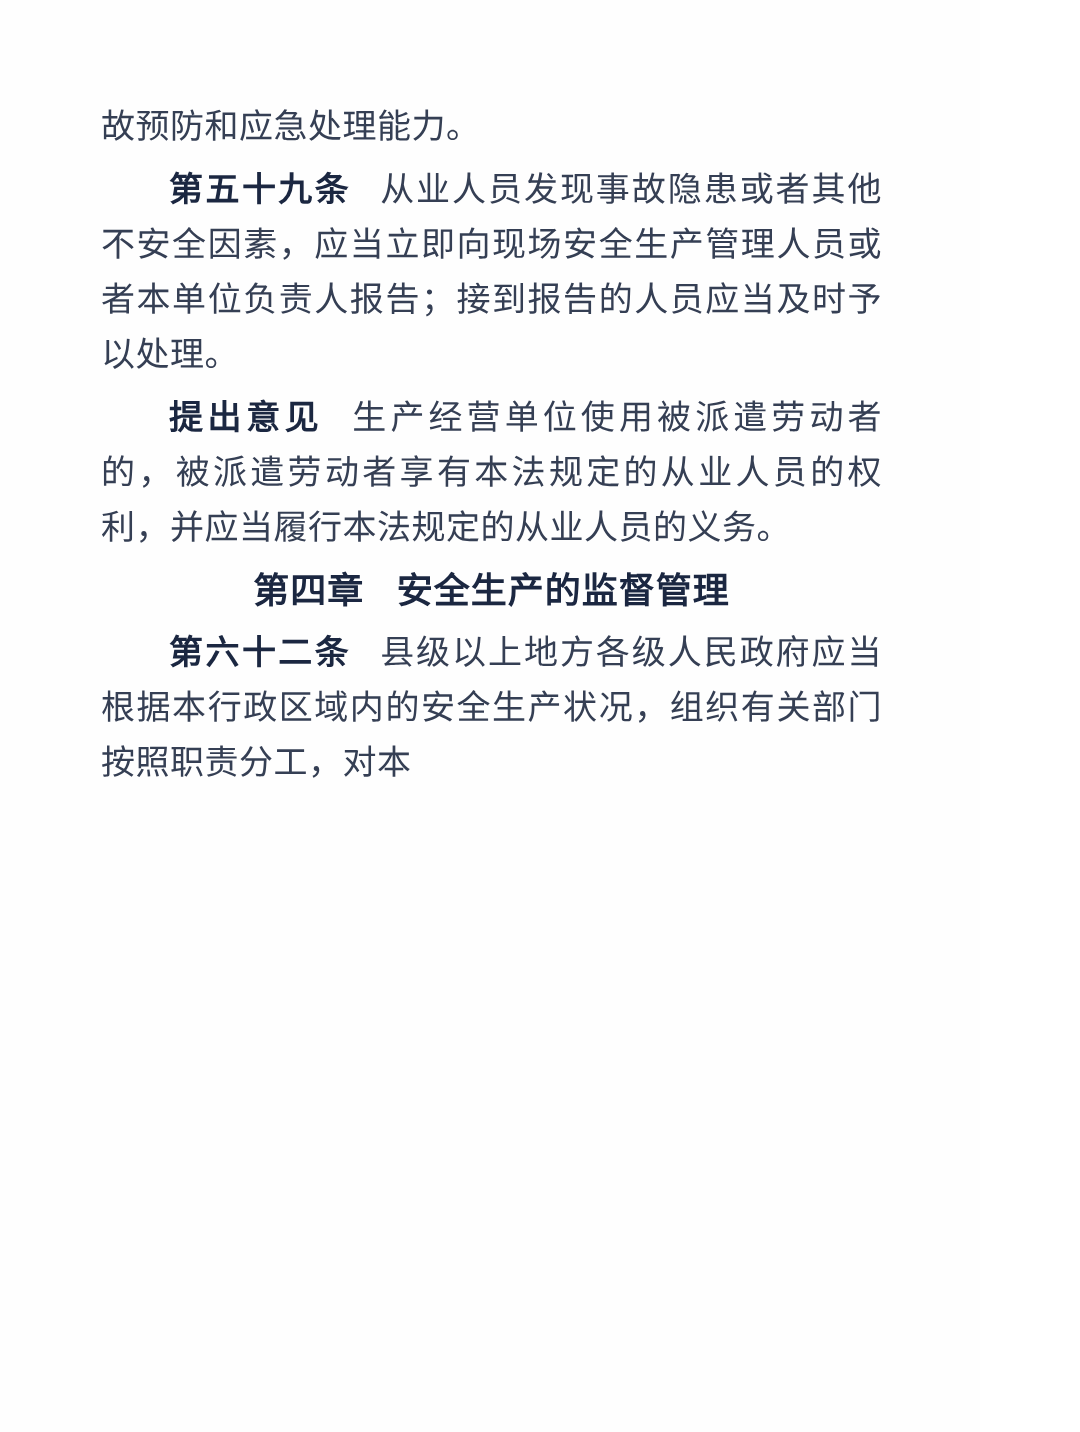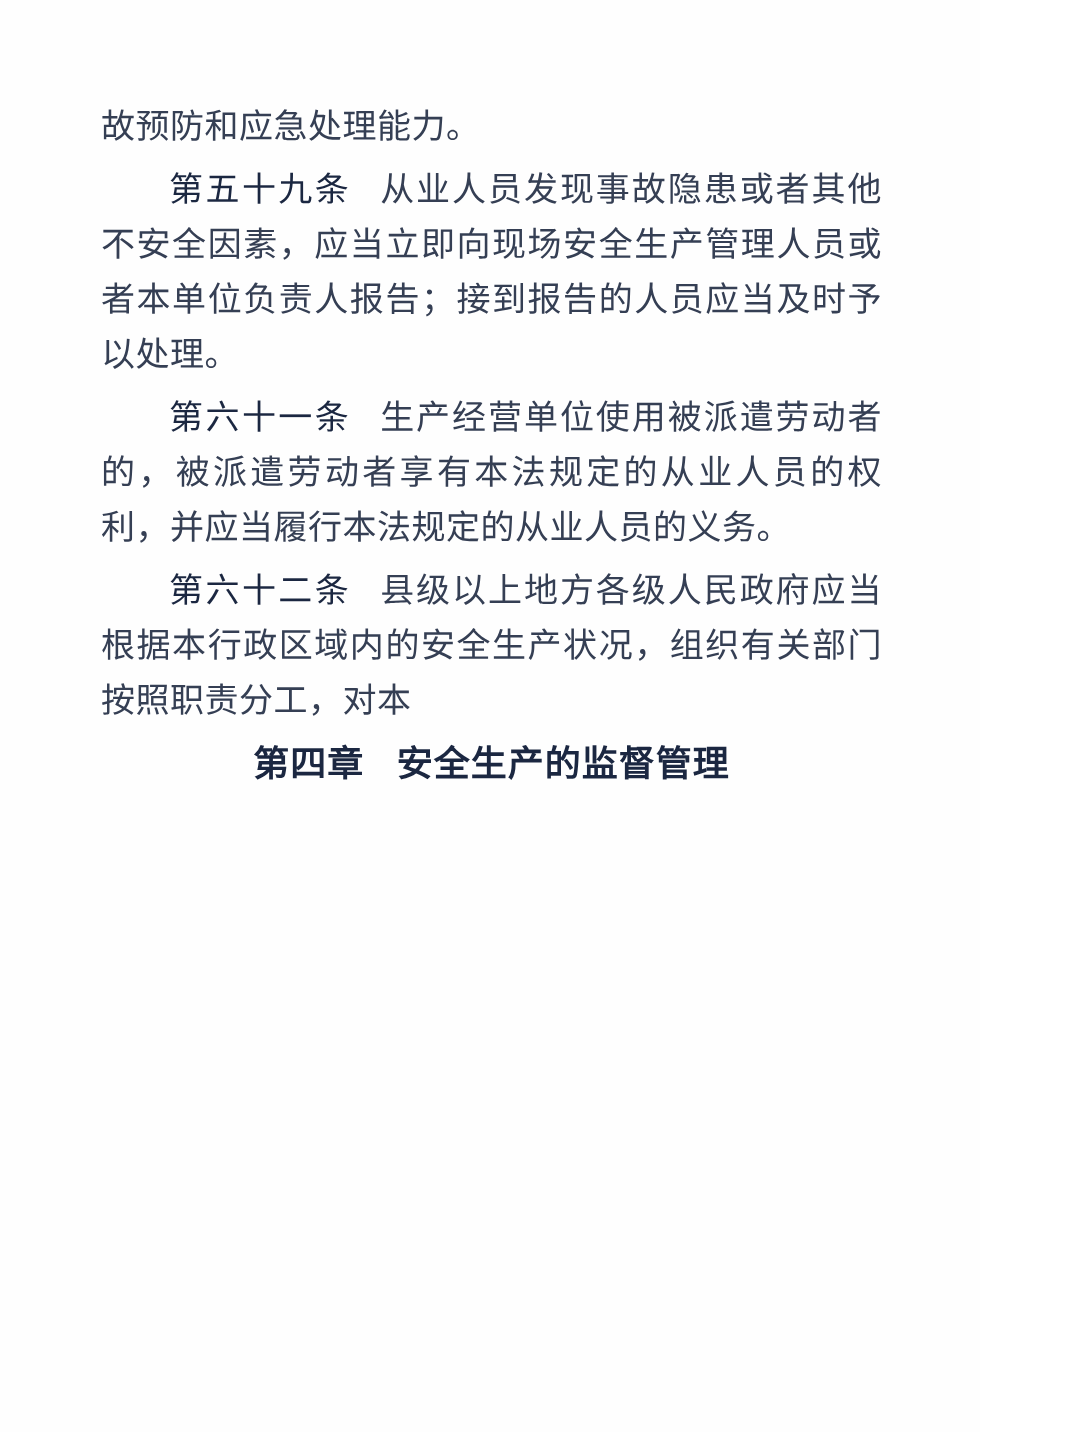--- a/index.html
+++ b/index.html
@@ -23,21 +23,21 @@
   .para {
     margin: 0 0 8px 0;
     text-align: justify;
     letter-spacing: 0.5px;
   }
   .para.indent {
     text-indent: 2em;
   }
   .art-num {
     font-family: "DejaVu Sans", "Liberation Sans", sans-serif;
-    font-weight: 400;
+    font-weight: 700;
     color: #1b2741;
     margin-right: 0.85em;
     letter-spacing: 1px;
   }
   .chapter-heading {
     margin: 7px 0 7px 0;
     text-align: center;
     text-indent: 0;
     font-family: "DejaVu Sans", "Liberation Sans", sans-serif;
     font-weight: 700;
@@ -57,24 +57,24 @@
   <p class="para">故预防和应急处理能力。</p>
 
   <p class="para indent">
     <span class="art-num">第五十九条</span><span>从业人员发现事故隐患或者其他不安全因素，应当立即向现场安全生产管理人员或者本单位负责人报告；接到报告的人员应当及时予以处理。</span>
   </p>
 
 
 
 
   <p class="para indent">
-    <span class="art-num">第六十一条</span><span>生产经营单位使用被派遣劳动者的，被派遣劳动者享有本法规定的从业人员的权利，并应当履行本法规定的从业人员的义务。</span>
+    <span class="art-num">提出意见</span><span>生产经营单位使用被派遣劳动者的，被派遣劳动者享有本法规定的从业人员的权利，并应当履行本法规定的从业人员的义务。</span>
+  </p>
+
+  <p class="para chapter-heading">
+    <span class="chapter-num">第四章</span><span>安全生产的监督管理</span>
   </p>
 
   <p class="para indent">
     <span class="art-num">第六十二条</span><span>县级以上地方各级人民政府应当根据本行政区域内的安全生产状况，组织有关部门按照职责分工，对本</span>
   </p>
 
-  <p class="para chapter-heading">
-    <span class="chapter-num">第四章</span><span>安全生产的监督管理</span>
-  </p>
-
 </div>
 
 </body></html>

